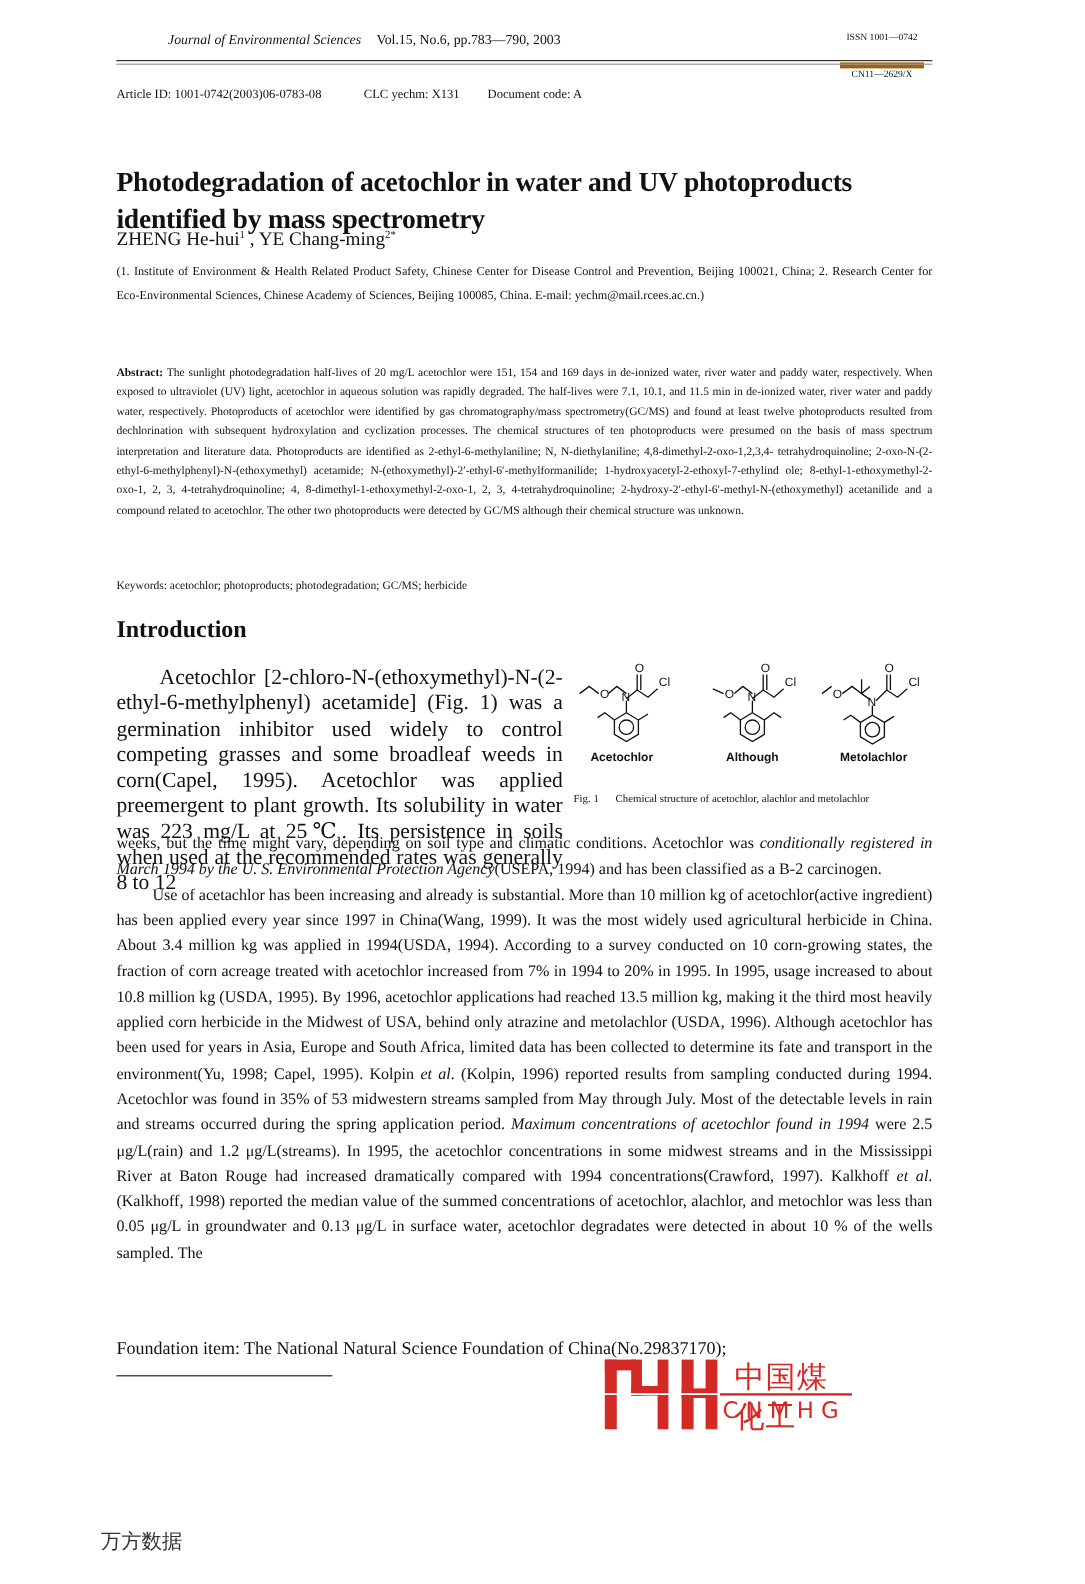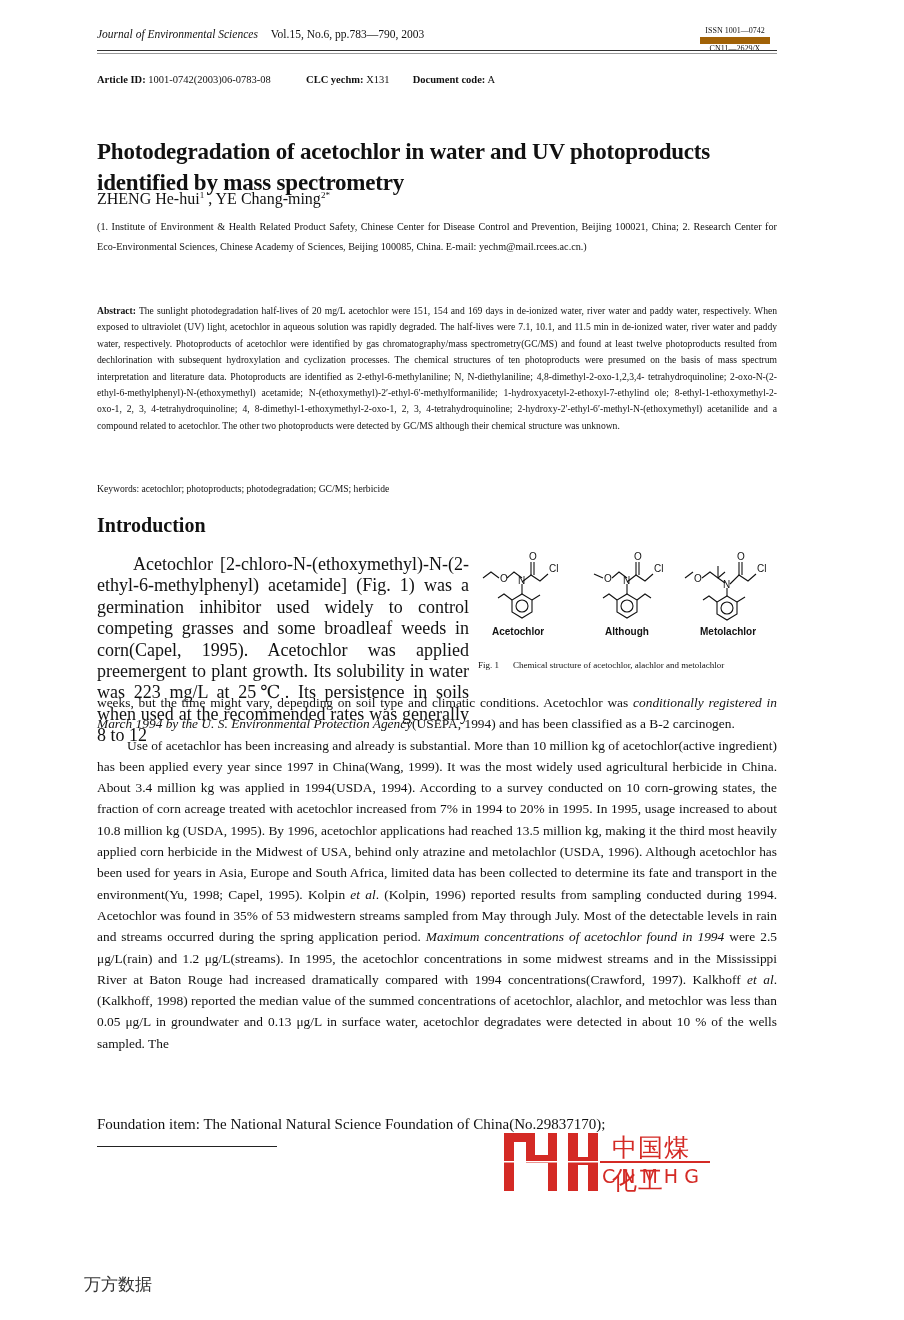--- a/index.html
+++ b/index.html
@@ -1,27 +1,27 @@
 <!DOCTYPE html>
 <html><head>
   <meta charset="utf-8">
   <style>
     html, body { margin: 0; padding: 0; background: #ffffff; }
     body { width: 904px; height: 1320px; position: relative; overflow: hidden;
            font-family: "Liberation Serif", "DejaVu Serif", serif; color: #111; }
     .abs { position: absolute; }
     .running-head { left: 97px; top: 28px; font-size: 11.5px; white-space: nowrap; }
-    .running-head .journal { font-style: italic; }
+    .running-head .journal { font-style: italic; margin-left: 43px; }
     .running-head .vol { margin-left: 10px; }
     .issn { left: 700px; top: 26px; width: 70px; font-size: 8px; text-align: center; line-height: 10px; }
-    .issn .num { border-bottom: 7px solid #a16207; padding-bottom: 1px; }
+    .issn .num { border-bottom: 5px solid #a16207; padding-bottom: 16px; }
     .rule-top { left: 97px; top: 50px; width: 680px; height: 0; border-top: 1.5px solid #333; }
     .rule-top2 { left: 97px; top: 53px; width: 680px; height: 0; border-top: 1px solid #999; }
     .article-meta { left: 97px; top: 74px; font-size: 10.5px; white-space: nowrap; }
-    .article-meta b { font-weight: bold; }
+    .article-meta b { font-weight: normal; }
     .article-meta .gap { display: inline-block; width: 30px; }
     .title { left: 97px; top: 108px; width: 690px; font-size: 23px; font-weight: bold; line-height: 31px;
              font-family: "Liberation Serif", serif; letter-spacing: -0.2px; margin-top: 28px; }
     .authors { left: 97px; top: 190px; font-size: 16px; white-space: nowrap; }
     .authors sup { font-size: 9px; }
     .affil { left: 97px; top: 217px; width: 680px; font-size: 10.2px; line-height: 20px; text-align: justify; }
     .abstract { left: 97px; top: 303px; width: 680px; font-size: 9.6px; line-height: 16.4px; text-align: justify; }
     .abstract b { font-weight: bold; }
     .keywords { left: 97px; top: 483px; width: 680px; font-size: 9.6px; }
     .keywords b { font-weight: normal; }

